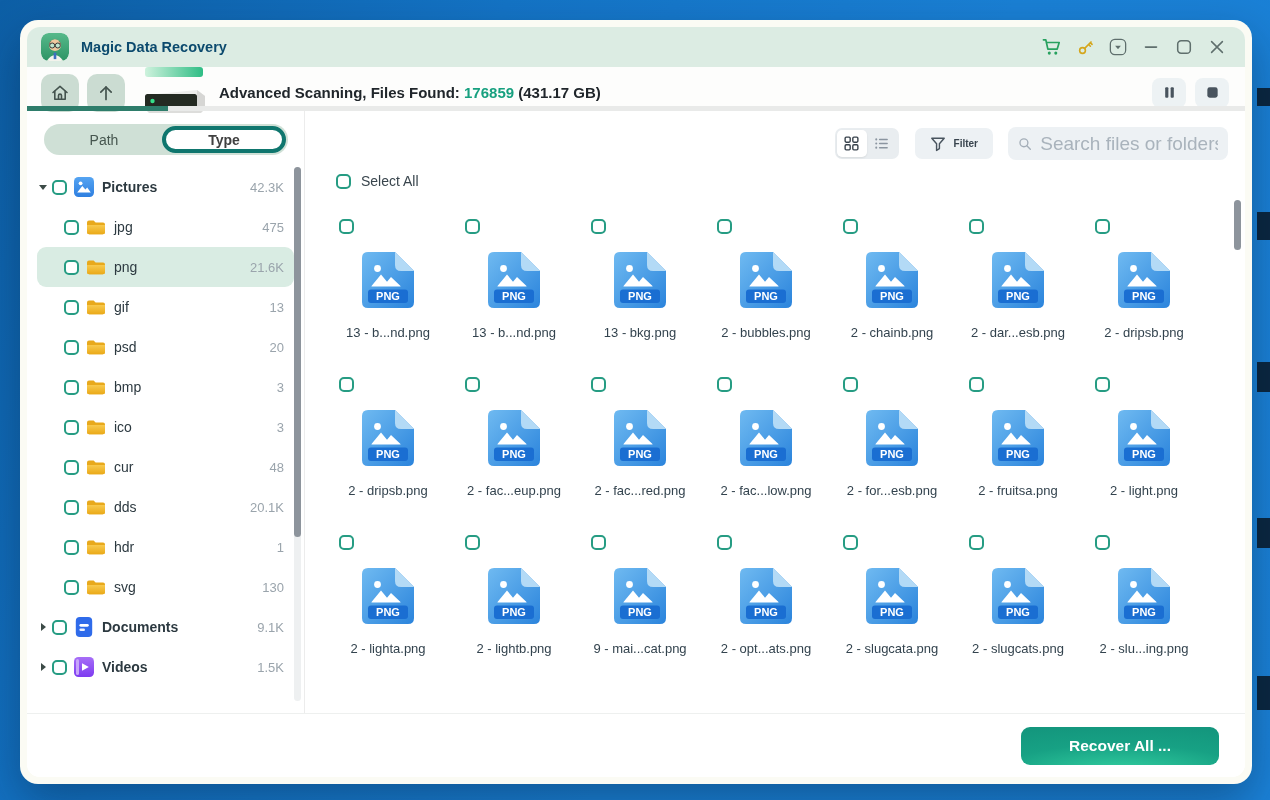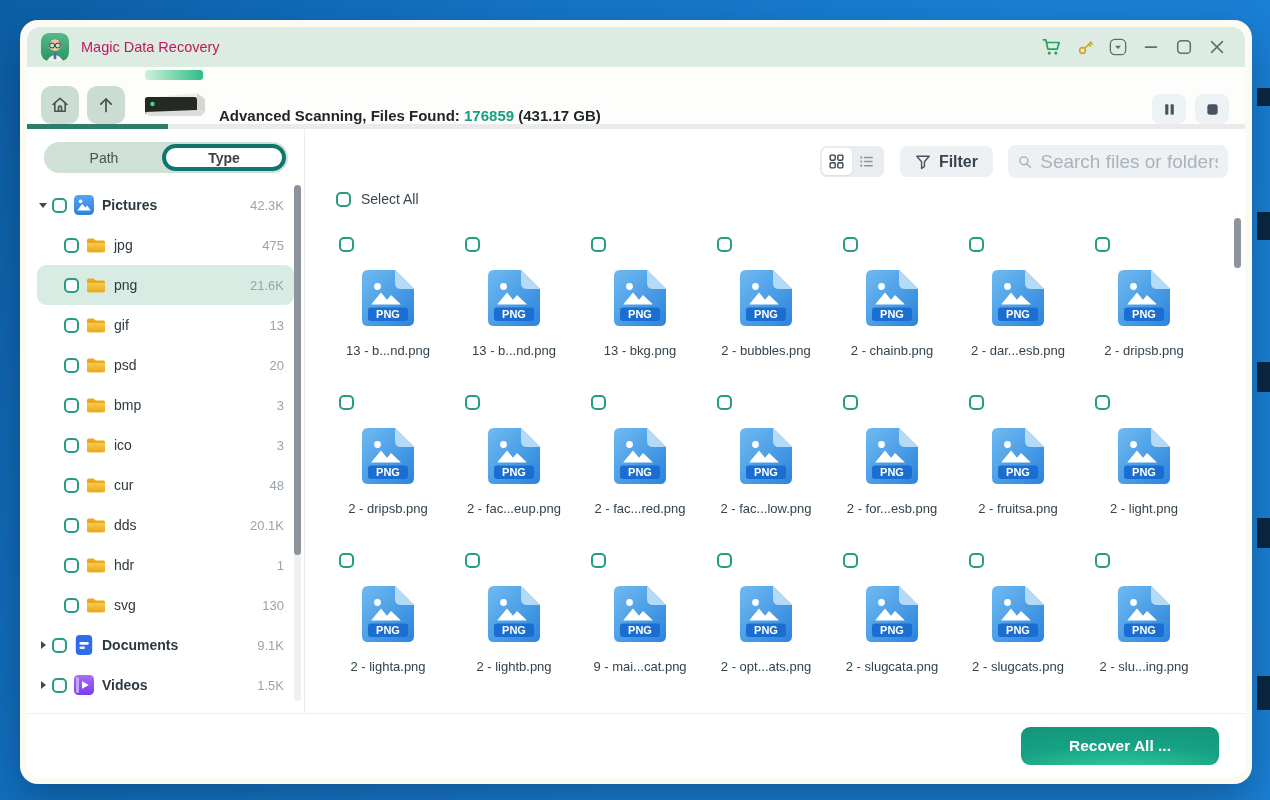--- a/index.html
+++ b/index.html
@@ -15,26 +15,26 @@
   .window {
     position:absolute; left:20px; top:20px; width:1232px; height:764px;
     background:#fbfbf4; border-radius:18px; padding:7px;
     box-shadow:0 18px 45px rgba(0,20,40,.35);
   }
   .win-inner { width:100%; height:100%; border-radius:13px; overflow:hidden; background:#fff; display:flex; flex-direction:column; }
 
   
   .titlebar { height:40px; background:#dcece3; display:flex; align-items:center; padding:0 18px 0 14px; flex:0 0 auto; }
   .app-icon { width:28px; height:28px; border-radius:8px; overflow:hidden; flex:0 0 auto; }
-  .app-title { margin-left:12px; font-size:14.5px; font-weight:normal; color:#be185d; }
+  .app-title { margin-left:12px; font-size:14.5px; font-weight:bold; color:#0c4a6e; }
   .tb-spacer { flex:1; }
   .tb-btn { width:20px; height:20px; display:flex; align-items:center; justify-content:center; margin-left:13px; cursor:default; }
 
   
-  .header { height:57px; background:#fdfdfc; display:flex; align-items:flex-end; padding:12px 16px 0 14px; flex:0 0 auto; }
+  .header { height:39px; background:#fdfdfc; display:flex; align-items:center; padding:12px 16px 0 14px; flex:0 0 auto; }
   .nav-btn { width:38px; height:38px; border-radius:10px; background:#cbdcd2; display:flex; align-items:center; justify-content:center; margin-right:8px; }
   .drive-pic { margin:0 10px 0 8px; }
   .scan-line1 { font-size:15px; font-weight:bold; color:#20262b; }
   .scan-line1 .found { color:#17a07f; }
   .scan-line2 { font-size:13px; color:#8a9299; margin-top:3px; }
   .ctl-btn { width:34px; height:30px; border-radius:8px; background:#edf2f4; display:flex; align-items:center; justify-content:center; margin-left:9px; }
 
   
   .progress { height:5px; background:#e9eae9; flex:0 0 auto; }
   .progress-fill { height:100%; background:#2e7d6b; }
@@ -62,21 +62,21 @@
   .tree-count { margin-left:auto; margin-right:10px; font-size:13px; color:#9aa4ac; }
   .side-scroll-track { position:absolute; right:3px; top:56px; bottom:12px; width:7px; border-radius:4px; background:#eef0f1; }
   .side-scroll-thumb { position:absolute; right:3px; top:56px; height:370px; width:7px; border-radius:4px; background:#8d949c; }
 
   
   .main { flex:1; position:relative; padding:16px 17px 0 20px; display:flex; flex-direction:column; min-width:0; }
   .toolbar { display:flex; justify-content:flex-end; align-items:center; height:33px; flex:0 0 auto; }
   .view-toggle { background:#e9edf0; border-radius:7px; padding:2px; display:flex; margin-right:16px; }
   .vt-seg { width:30px; height:27px; display:flex; align-items:center; justify-content:center; border-radius:5px; }
   .vt-seg.active { background:#fff; box-shadow:0 1px 2px rgba(0,0,0,.08); }
-  .filter-btn { height:31px; background:#edf1f4; border-radius:7px; display:flex; align-items:center; gap:8px; padding:0 15px; font-size:16px; font-weight:bold; color:#39444e; margin-right:15px; }
+  .filter-btn { height:31px; background:#edf1f4; border-radius:7px; display:flex; align-items:center; gap:8px; padding:0 15px; font-size:10px; font-weight:bold; color:#39444e; margin-right:15px; }
   .search-box { width:220px; height:33px; background:#edf1f4; border-radius:8px; display:flex; align-items:center; padding:0 10px; gap:8px; }
   .search-box input { border:none; outline:none; background:transparent; font-family:"Liberation Sans",sans-serif; font-size:19px; color:#46525c; width:100%; }
   .search-box input::placeholder { color:#a9b3bc; }
 
   .select-all { margin:13px 0 0 11px; display:flex; align-items:center; gap:10px; flex:0 0 auto; }
   .select-all span { font-size:14px; color:#39454d; }
 
   .file-grid { margin-top:24px; display:grid; grid-template-columns:repeat(7,126px); grid-auto-rows:158px; flex:0 0 auto; }
   .file-cell { display:flex; flex-direction:column; align-items:center; }
   .file-cell .cbx { align-self:flex-start; margin-left:14px; margin-top:6px; }

